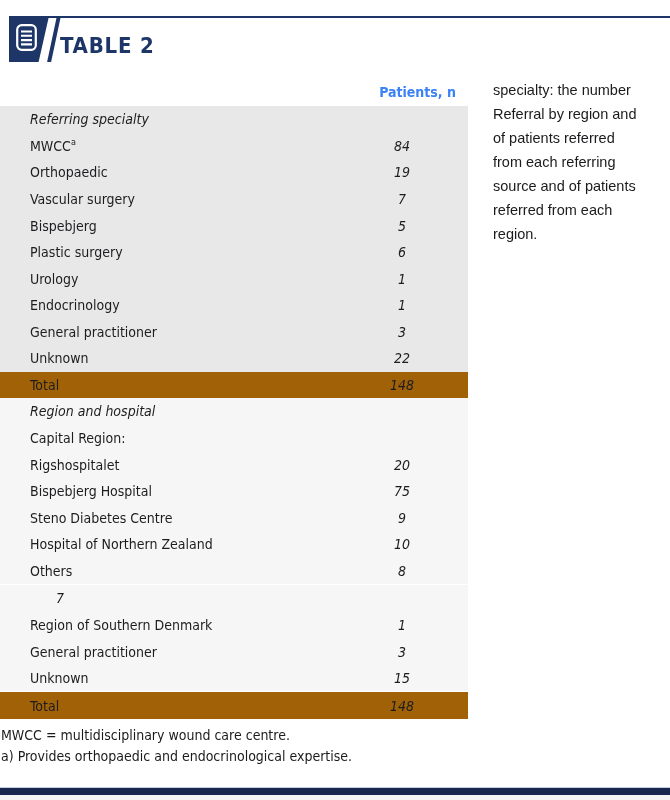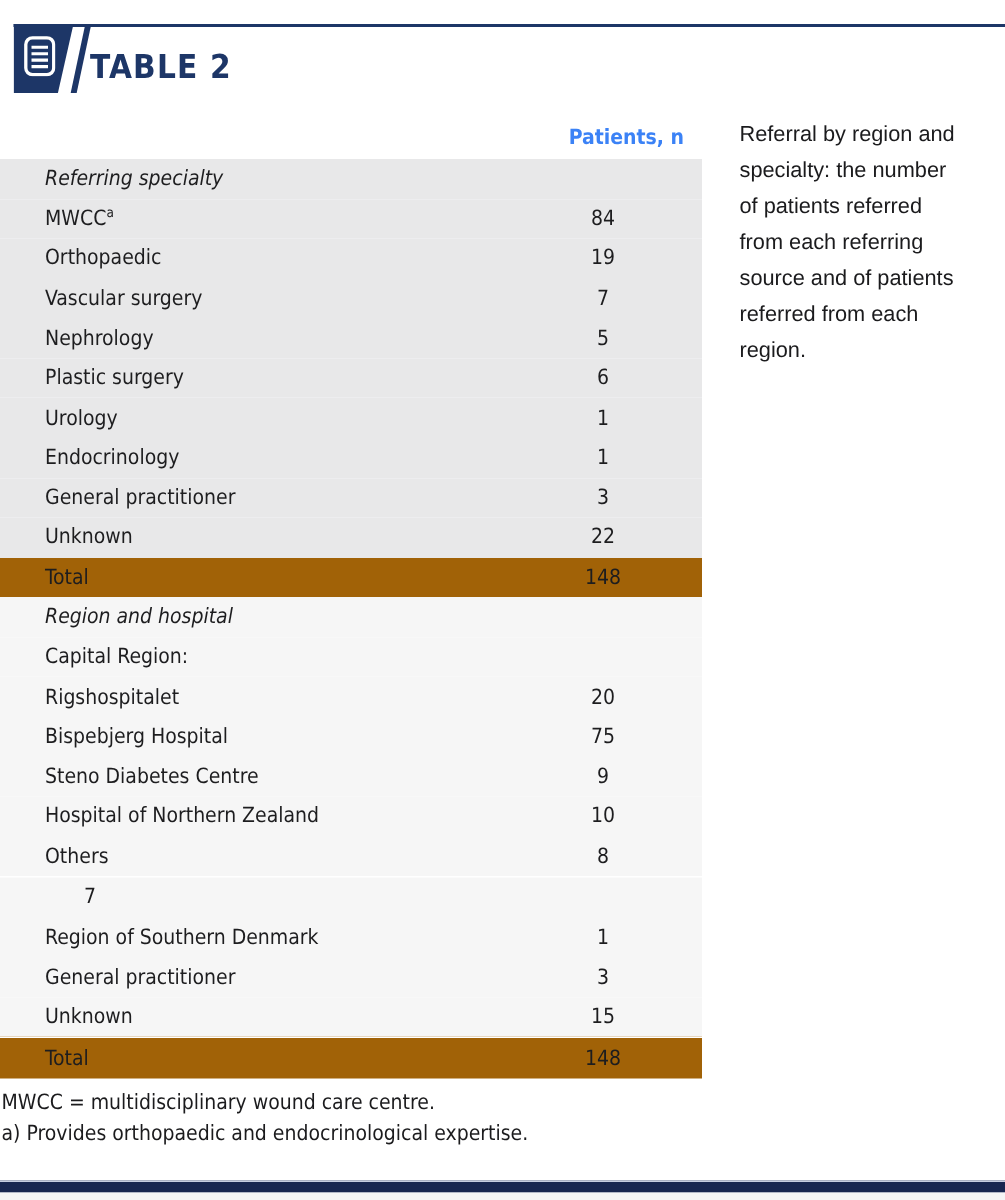--- a/index.html
+++ b/index.html
@@ -32,21 +32,21 @@
     font-size:14.5px;line-height:24px;color:#1b1b1d;
   }
   
   .col-header{
     position:absolute;left:340px;top:84px;width:116px;text-align:right;
     font-size:14px;font-weight:bold;color:#3b82f6;
   }
   .tbl{position:absolute;left:0;top:106px;width:468px;}
   .row{display:flex;align-items:center;height:26.57px;font-size:14px;}
   .row .lbl{flex:1;padding-left:10px;white-space:nowrap;margin-left:20px;}
-  .row .val{width:120px;flex-shrink:0;text-align:center;margin-right:6px;}
+  .row .val{width:120px;flex-shrink:0;text-align:center;margin-right:6px;font-style:italic;}
   .row sup{font-size:9px;line-height:0;}
   .bg1{background:#e8e8e9;}
   .bg2{background:#f6f6f6;}
   .total{background:#a16207;}
   .sec .lbl{font-style:italic;}
   .sep{border-top:1.5px solid #ffffff;}
   
   .footnotes{position:absolute;left:1px;top:725px;font-size:14px;line-height:21px;color:#1b1b1d;}
   
   .bottom-bar{
@@ -71,22 +71,22 @@
         <line x1="5" y1="16.1" x2="16" y2="16.1" stroke="#ffffff" stroke-width="2.1"></line>
         <line x1="5" y1="20.4" x2="16" y2="20.4" stroke="#ffffff" stroke-width="2.1"></line>
       </svg>
     </span>
   </div>
   <div class="slash"></div>
 
   <div class="table-title">TABLE 2</div>
 
   <div class="caption">
+    <div>specialty: the number</div>
     <div>Referral by region and</div>
-    <div>specialty: the number</div>
     <div>of patients referred</div>
     <div>from each referring</div>
     <div>source and of patients</div>
     <div>referred from each</div>
     <div>region.</div>
   </div>
 
   <div class="col-header">Patients, n</div>
 
   <div class="tbl">
@@ -101,21 +101,21 @@
     </div>
     <div class="row bg1">
       <span class="lbl">Orthopaedic</span>
       <span class="val">19</span>
     </div>
     <div class="row bg1">
       <span class="lbl">Vascular surgery</span>
       <span class="val">7</span>
     </div>
     <div class="row bg1">
-      <span class="lbl">Nephrology</span>
+      <span class="lbl">Bispebjerg</span>
       <span class="val">5</span>
     </div>
     <div class="row bg1">
       <span class="lbl">Plastic surgery</span>
       <span class="val">6</span>
     </div>
     <div class="row bg1">
       <span class="lbl">Urology</span>
       <span class="val">1</span>
     </div>

